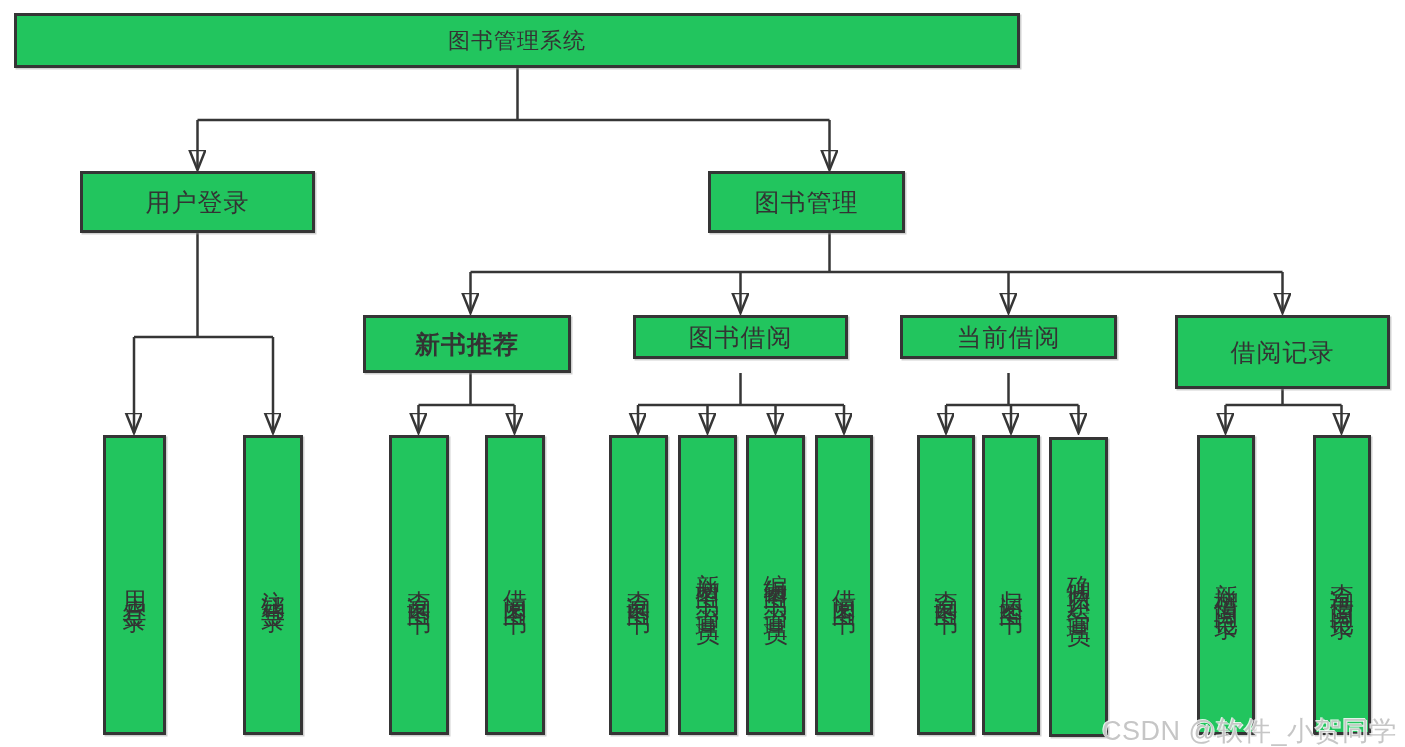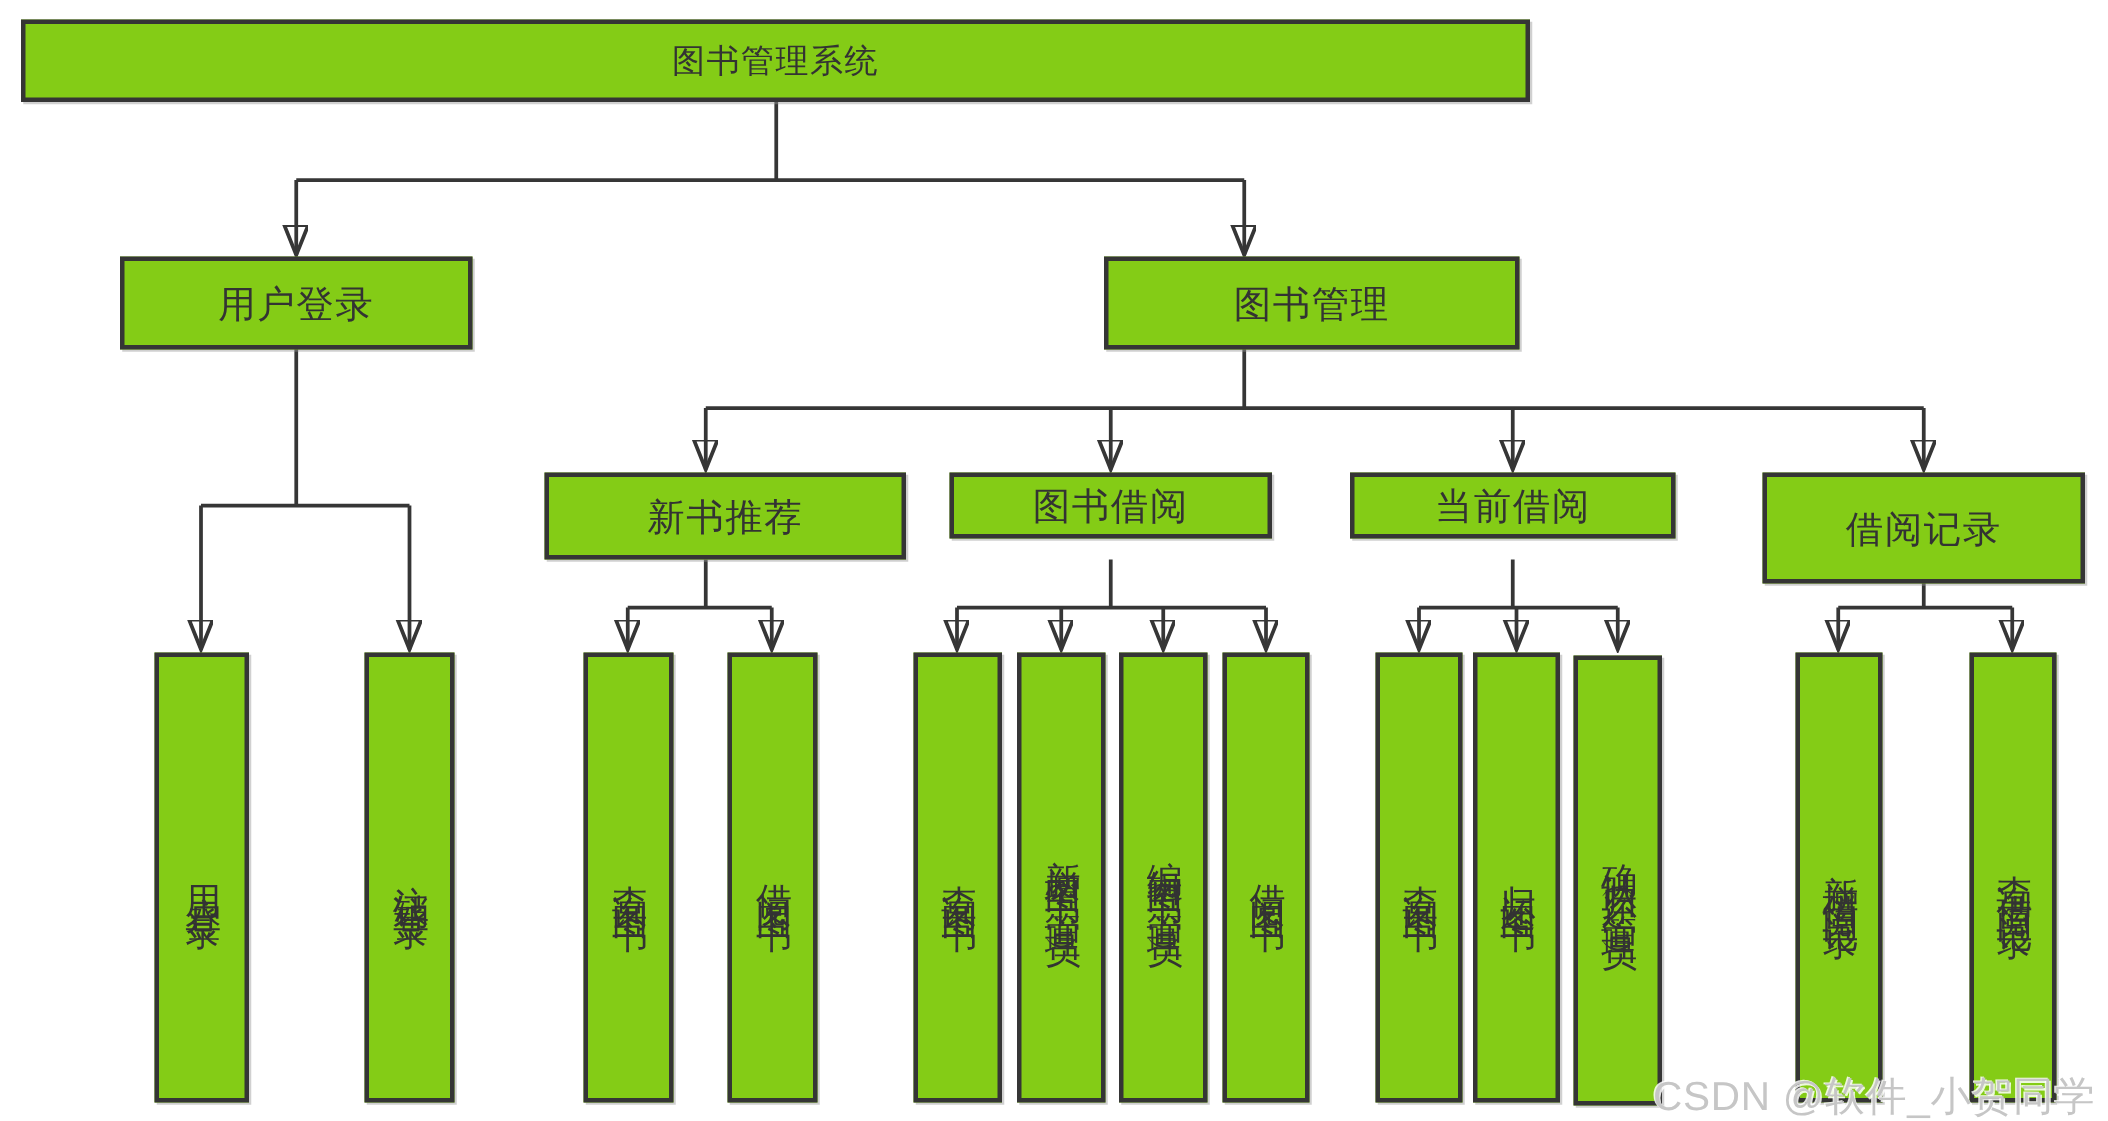--- a/index.html
+++ b/index.html
@@ -3,21 +3,21 @@
 <meta charset="utf-8">
 <style>
   html,body{margin:0;padding:0;background:#ffffff;}
   .canvas{
     position:relative;width:1405px;height:747px;background:#ffffff;
     font-family:"Liberation Sans","DejaVu Sans",sans-serif;overflow:hidden;
   }
   .wires{position:absolute;left:0;top:0;width:1405px;height:747px;}
   .wires path{stroke:#363636;stroke-width:2.5;fill:none;}
   .box{
-    position:absolute;box-sizing:border-box;background:#84cc16;
+    position:absolute;box-sizing:border-box;background:#22c55e;
     border:3px solid #353535;color:#333333;
     display:flex;align-items:center;justify-content:center;
     box-shadow:1.5px 1.5px 0 rgba(150,150,150,0.45);
   }
   .h-box{font-size:25px;letter-spacing:1px;white-space:nowrap;}
   .root-box{font-size:22px;letter-spacing:1px;}
   .v-box{
     writing-mode:vertical-rl;
     font-size:24px;letter-spacing:7px;line-height:1;
   }
@@ -77,23 +77,23 @@
 
     <path d="M1282.5,373 V405"></path>
     <path d="M1225.5,405 H1341.5"></path>
     <path d="M1225.5,405 V433" marker-end="url(#arw)"></path>
     <path d="M1341.5,405 V433" marker-end="url(#arw)"></path>
   </svg>
 
   <div class="box h-box root-box" style="left:14px;top:13px;width:1006px;height:55px;">图书管理系统</div>
 
   <div class="box h-box" style="left:80px;top:171px;width:235px;height:62px;">用户登录</div>
-  <div class="box h-box" style="left:736px;top:171px;width:277px;height:62px;">图书管理</div>
+  <div class="box h-box" style="left:708px;top:171px;width:197px;height:62px;">图书管理</div>
 
-  <div class="box h-box" style="left:363px;top:315px;width:241px;height:58px;">新书推荐</div>
+  <div class="box h-box" style="left:363px;top:315px;width:208px;height:58px;font-weight:bold;">新书推荐</div>
   <div class="box h-box" style="left:633px;top:315px;width:215px;height:44px;">图书借阅</div>
   <div class="box h-box" style="left:900px;top:315px;width:217px;height:44px;">当前借阅</div>
   <div class="box h-box" style="left:1175px;top:315px;width:215px;height:74px;">借阅记录</div>
 
   <div class="box v-box" style="left:103px;top:435px;width:63px;height:300px;">用户登录</div>
   <div class="box v-box" style="left:243px;top:435px;width:60px;height:300px;">注销登录</div>
 
   <div class="box v-box" style="left:389px;top:435px;width:60px;height:300px;">查询图书</div>
   <div class="box v-box" style="left:485px;top:435px;width:60px;height:300px;">借阅图书</div>
 

